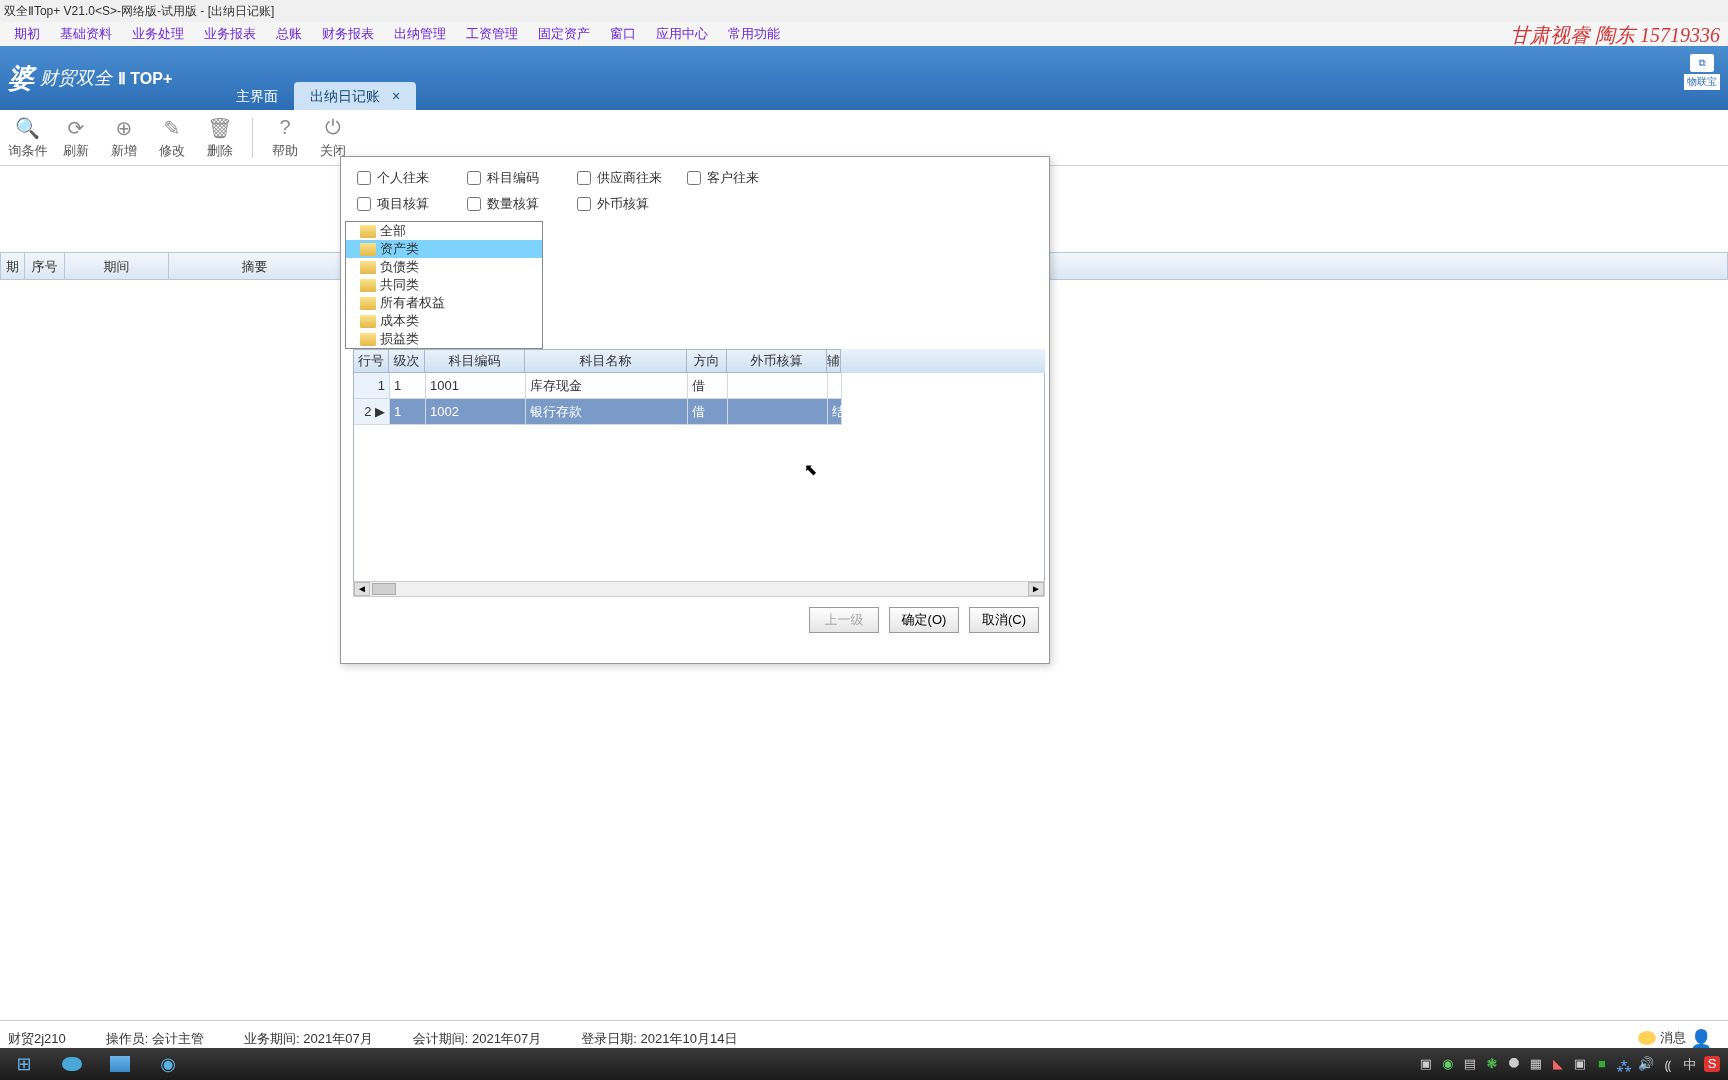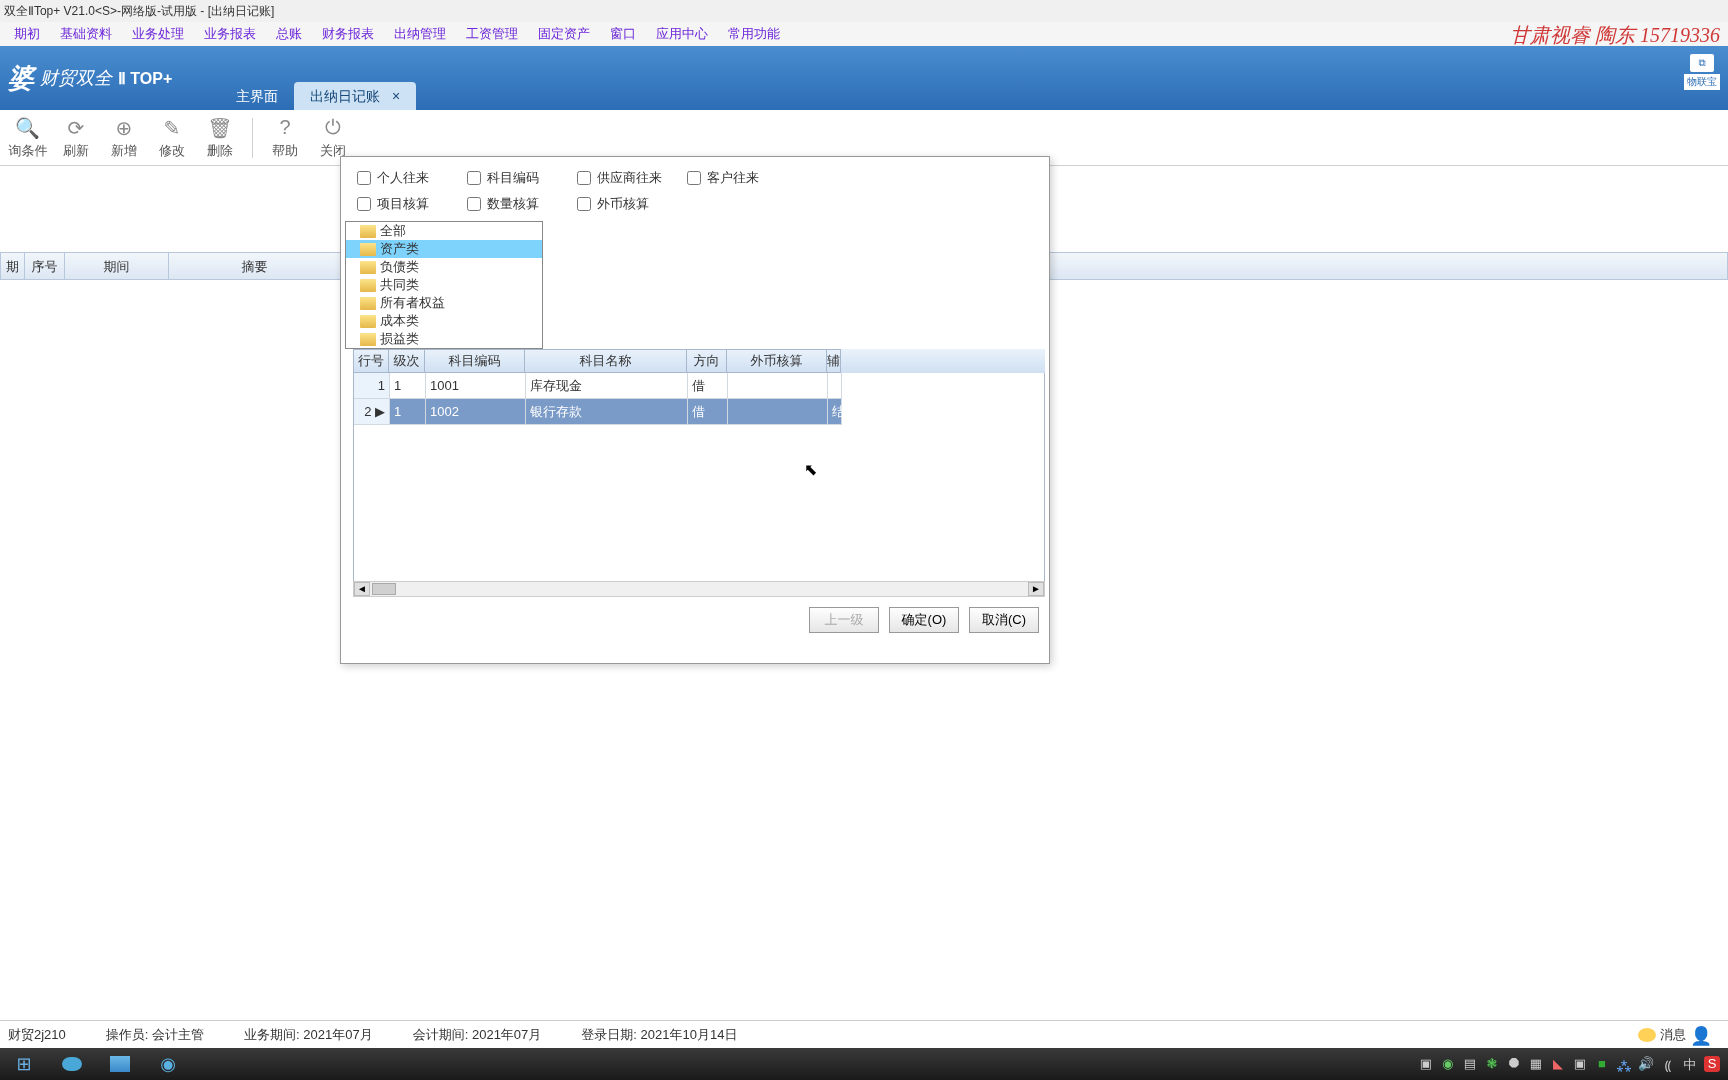--- a/index.html
+++ b/index.html
@@ -63,21 +63,21 @@
 .hscroll .arrow { width: 16px; height: 14px; background: #e0e0e0; border: 1px solid #bbb; text-align: center; font-size: 10px; line-height: 12px; cursor: pointer; }
 .hscroll .thumb { width: 24px; height: 12px; background: #d0d0d0; border: 1px solid #aaa; margin-left: 2px; }
 .hscroll .track { flex: 1; }
 
 .dlg-actions { display: flex; justify-content: flex-end; padding: 10px; gap: 10px; }
 .dlg-act-btn { width: 70px; height: 26px; border: 1px solid #999; background: linear-gradient(to bottom,#fefefe,#e6e6e6); cursor: pointer; font-size: 13px; }
 .dlg-act-btn:disabled { color: #aaa; }
 
 .cursor-ptr { position: absolute; left: 804px; top: 460px; font-size: 16px; color: #000; pointer-events: none; }
 
-.status-bar { position: absolute; bottom: 32px; left: 0; right: 0; height: 28px; border-top: 1px solid #ccc; display: flex; align-items: center; padding: 0 8px; font-size: 13px; color: #333; }
+.status-bar { position: absolute; bottom: 32px; left: 0; right: 0; height: 28px; border-top: 1px solid #ccc; display: flex; align-items: flex-end; padding: 0 8px; font-size: 13px; color: #333; }
 .status-item { margin-right: 40px; }
 .status-right { position: absolute; right: 20px; display: flex; align-items: center; gap: 4px; }
 .msg-bubble { width: 18px; height: 14px; background: #ffd257; border-radius: 50%; }
 .avatar { width: 18px; height: 20px; color: #3a7ab8; font-size: 18px; }
 
 .taskbar { position: absolute; bottom: 0; left: 0; right: 0; height: 32px; background: linear-gradient(to bottom,#3a3a3a,#1a1a1a); display: flex; align-items: center; }
 .task-item { width: 48px; height: 32px; display: flex; align-items: center; justify-content: center; cursor: pointer; }
 .task-sep { flex: 1; }
 .tray { display: flex; align-items: center; gap: 6px; padding-right: 8px; }
 .tray-icon { width: 16px; height: 16px; font-size: 13px; color: #ccc; text-align: center; }

